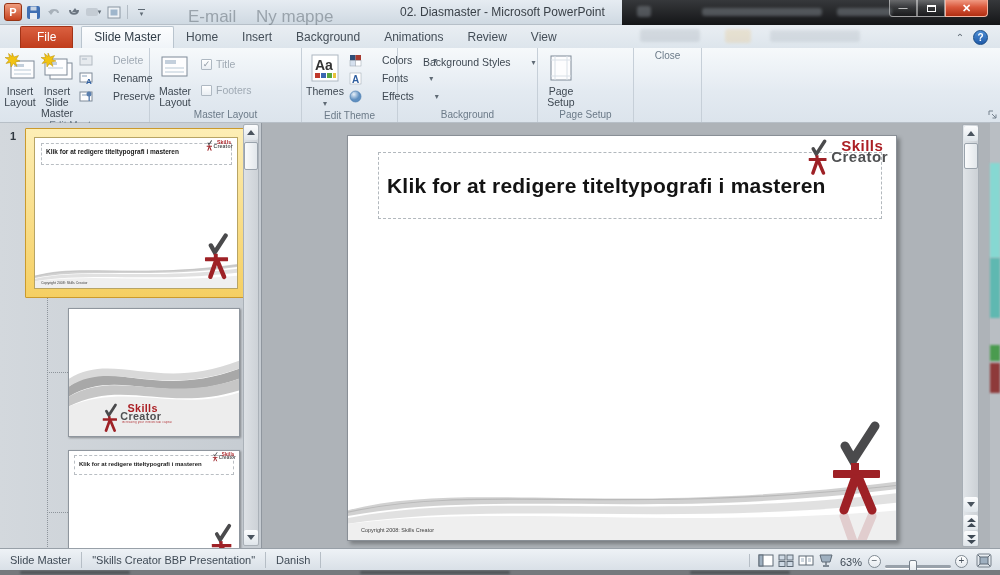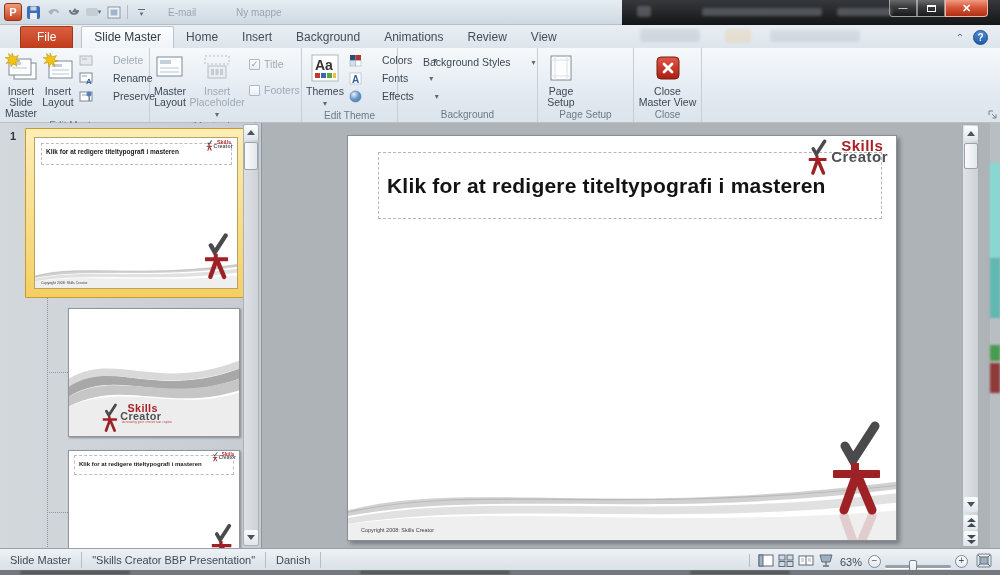--- a/index.html
+++ b/index.html
@@ -12,21 +12,21 @@
     background:linear-gradient(#e6ecf2,#cfd9e2); border-bottom:1px solid #b6bfc8; }
   .titlebar-dark { position:absolute; top:0; left:622px; width:378px; height:25px;
     background:linear-gradient(#36383b,#141517); }
   .blur-blob { position:absolute; background:#9aa2aa; border-radius:3px; filter:blur(1.5px); opacity:.38; }
   .win-title { position:absolute; left:400px; top:5px; font-size:12px; color:#3a4148; white-space:nowrap; }
   .qat { position:absolute; left:4px; top:2px; height:20px; display:flex; align-items:center; gap:3px; }
   .qat-sep { width:1px; height:14px; background:#b3bcc5; margin:0 2px; }
   .app-icon { width:18px; height:18px; border-radius:3px; background:linear-gradient(#ef9d7e,#c6421f);
     border:1px solid #963313; color:#fff; font-weight:bold; font-size:11px; display:flex; align-items:center; justify-content:center; }
   .qat-btn { width:17px; height:17px; display:flex; align-items:center; justify-content:center; }
-  .qat-hint { position:absolute; top:7px; font-size:10px; color:#5c6770; opacity:.5; filter:blur(.4px); }
+  .qat-hint { position:absolute; top:7px; font-size:17px; color:#5c6770; opacity:.5; filter:blur(.4px);margin-left:20px; }
   .win-btns { position:absolute; top:0; right:12px; display:flex; }
   .win-btn { width:28px; height:17px; border:1px solid rgba(255,255,255,.45); border-top:none;
     background:linear-gradient(rgba(255,255,255,.25),rgba(255,255,255,.06) 45%,rgba(0,0,0,.18));
     color:#fff; font-size:9px; display:flex; align-items:center; justify-content:center; }
   .win-btn.first { border-radius:0 0 0 4px; }
   .win-btn.close { width:43px; border-radius:0 0 4px 0;
     background:linear-gradient(#f09a83,#d9573b 45%,#b02e12); border-color:#f4b3a0; font-size:11px; font-weight:bold; }
   .max-glyph { width:9px; height:7px; border:1px solid #fff; border-top:2px solid #fff; display:inline-block; }
 
   
@@ -169,20 +169,21 @@
         </svg>
     </div>
     <div class="qat-sep"></div>
     <div class="qat-btn" style="flex-direction:column">
       <span style="width:7px;height:1px;background:#5f6a74;display:block;margin-bottom:1px"></span>
       <span style="font-size:7px;color:#5f6a74;line-height:5px">▾</span>
     </div>
   </div>
   <span class="qat-hint" style="left:168px">E-mail</span>
   <span class="qat-hint" style="left:236px">Ny mappe</span>
+  <div class="win-title">02. Diasmaster - Microsoft PowerPoint</div>
   <div class="titlebar-dark">
     <div class="blur-blob" style="left:15px;top:6px;width:14px;height:11px"></div>
     <div class="blur-blob" style="left:80px;top:8px;width:120px;height:8px"></div>
     <div class="blur-blob" style="left:215px;top:8px;width:55px;height:8px"></div>
   </div>
   <div class="win-btns">
     <div class="win-btn first">—</div>
     <div class="win-btn">
         <span class="max-glyph"></span>
       </div>
@@ -205,44 +206,44 @@
     <div class="tab">View</div>
   </div>
   <div class="ribbon-collapse">⌃</div>
   <div class="help-btn">?</div>
 </div>
 
 <div class="ribbon">
 
   <div class="group" style="width:150px">
     <div class="group-content">
+      <div class="bigbtn" style="width:44px">
+        <span class="bicon">
+          <svg width="32" height="30">
+            <rect x="7" y="8" width="23" height="17" fill="#fdfdfe" stroke="#7e8a98"></rect>
+            <rect x="10" y="11" width="10" height="3" fill="#c3cfdc"></rect>
+              <rect x="10" y="16" width="17" height="2" fill="#dbe3ea"></rect>
+              <rect x="10" y="20" width="17" height="2" fill="#dbe3ea"></rect>
+            <polygon points="8,0 10,4 14.5,2.5 12,6.5 16,8 11.5,9 13,13.5 9.5,10.5 7,14 6.5,9.5 2,10.5 5,7 1,4.5 5.5,4.5 4.5,0.5 8,3.5" fill="#f2c311" stroke="#b98e00" stroke-width=".5"></polygon>
+          </svg>
+        </span>
+        <div class="biglabel"><span>Insert Layout</span></div>
+      </div>
       <div class="bigbtn" style="width:56px">
         <span class="bicon">
           <svg width="34" height="30">
             <rect x="10" y="10" width="22" height="16" fill="#fdfdfe" stroke="#7e8a98"></rect>
             <rect x="5" y="6" width="22" height="16" fill="#fdfdfe" stroke="#7e8a98"></rect>
             <rect x="8" y="9" width="9" height="3" fill="#c3cfdc"></rect>
               <rect x="8" y="14" width="15" height="2" fill="#dbe3ea"></rect>
             <polygon points="8,0 10,4 14.5,2.5 12,6.5 16,8 11.5,9 13,13.5 9.5,10.5 7,14 6.5,9.5 2,10.5 5,7 1,4.5 5.5,4.5 4.5,0.5 8,3.5" fill="#f2c311" stroke="#b98e00" stroke-width=".5"></polygon>
           </svg>
         </span>
         <div class="biglabel"><span>Insert Slide Master</span></div>
       </div>
-      <div class="bigbtn" style="width:44px">
-        <span class="bicon">
-          <svg width="32" height="30">
-            <rect x="7" y="8" width="23" height="17" fill="#fdfdfe" stroke="#7e8a98"></rect>
-            <rect x="10" y="11" width="10" height="3" fill="#c3cfdc"></rect>
-              <rect x="10" y="16" width="17" height="2" fill="#dbe3ea"></rect>
-              <rect x="10" y="20" width="17" height="2" fill="#dbe3ea"></rect>
-            <polygon points="8,0 10,4 14.5,2.5 12,6.5 16,8 11.5,9 13,13.5 9.5,10.5 7,14 6.5,9.5 2,10.5 5,7 1,4.5 5.5,4.5 4.5,0.5 8,3.5" fill="#f2c311" stroke="#b98e00" stroke-width=".5"></polygon>
-          </svg>
-        </span>
-        <div class="biglabel"><span>Insert Layout</span></div>
-      </div>
       <div class="smallcol">
         <div class="smallbtn disabled">
           <svg width="14" height="11">
               <rect x="1" y="1" width="12" height="9" fill="#e6eaee" stroke="#b2bac2"></rect>
               <rect x="3" y="3" width="5" height="2" fill="#c9d1d9"></rect>
             </svg>
           <span>Delete</span>
         </div>
         <div class="smallbtn">
           <svg width="14" height="12">
@@ -271,32 +272,20 @@
       <div class="bigbtn" style="width:46px">
         <span class="bicon">
           <svg width="30" height="28">
               <rect x="2" y="3" width="25" height="19" fill="#fdfdfe" stroke="#7e8a98"></rect>
               <rect x="5" y="6" width="11" height="4" fill="#c3cfdc"></rect>
               <rect x="5" y="13" width="19" height="2" fill="#dbe3ea"></rect>
               <rect x="5" y="17" width="19" height="2" fill="#dbe3ea"></rect>
             </svg>
         </span>
         <div class="biglabel"><span>Master Layout</span></div>
-      </div>
-      <div class="bigbtn disabled" style="width:58px">
-        <span class="bicon">
-          <svg width="30" height="28">
-              <rect x="3" y="2" width="24" height="8" fill="none" stroke="#b4bdc6" stroke-dasharray="2,2"></rect>
-              <rect x="6" y="12" width="18" height="12" fill="#e9edf1" stroke="#b4bdc6"></rect>
-              <rect x="9" y="15" width="3" height="6" fill="#c3cbd3"></rect>
-              <rect x="13.5" y="15" width="3" height="6" fill="#c3cbd3"></rect>
-              <rect x="18" y="15" width="3" height="6" fill="#c3cbd3"></rect>
-            </svg>
-        </span>
-        <div class="biglabel"><span>Insert Placeholder</span> <span class="caret">▾</span></div>
       </div>
       <div class="smallcol" style="padding-top:6px">
         <div class="checkrow">
           <span class="checkbox">✓</span>
           <span>Title</span>
         </div>
         <div class="checkrow" style="margin-top:8px">
           <span class="checkbox"></span>
           <span>Footers</span>
         </div>
@@ -391,37 +380,20 @@
               <path d="M4 6 H24 M4 22 H24" stroke="#d9e0e7"></path>
             </svg>
         </span>
         <div class="biglabel"><span>Page Setup</span></div>
       </div>
     </div>
     <div class="group-label">Page Setup</div>
   </div>
 
   <div class="group" style="width:68px">
-    <div class="group-content" style="justify-content:center">
-      <div class="bigbtn" style="width:62px">
-        <span class="bicon">
-          <svg width="24" height="24">
-              <defs>
-                <linearGradient id="cmv" x1="0" y1="0" x2="0" y2="1">
-                  <stop offset="0" stop-color="#e2574b"></stop>
-                  <stop offset="1" stop-color="#a81f10"></stop>
-                </linearGradient>
-              </defs>
-              <rect x="1" y="1" width="22" height="22" rx="4" fill="url(#cmv)" stroke="#7e1a0e"></rect>
-              <path d="M8 8 L16 16 M16 8 L8 16" stroke="#fff" stroke-width="2.8" stroke-linecap="round"></path>
-            </svg>
-        </span>
-        <div class="biglabel"><span>Close Master View</span></div>
-      </div>
-    </div>
     <div class="group-label">Close</div>
   </div>
 
   <div style="flex:1"></div>
 </div>
 
 <div class="content">
 
   <div class="thumbpanel">
     <div class="dotline-v" style="left:47px;top:175px;height:373px"></div>

